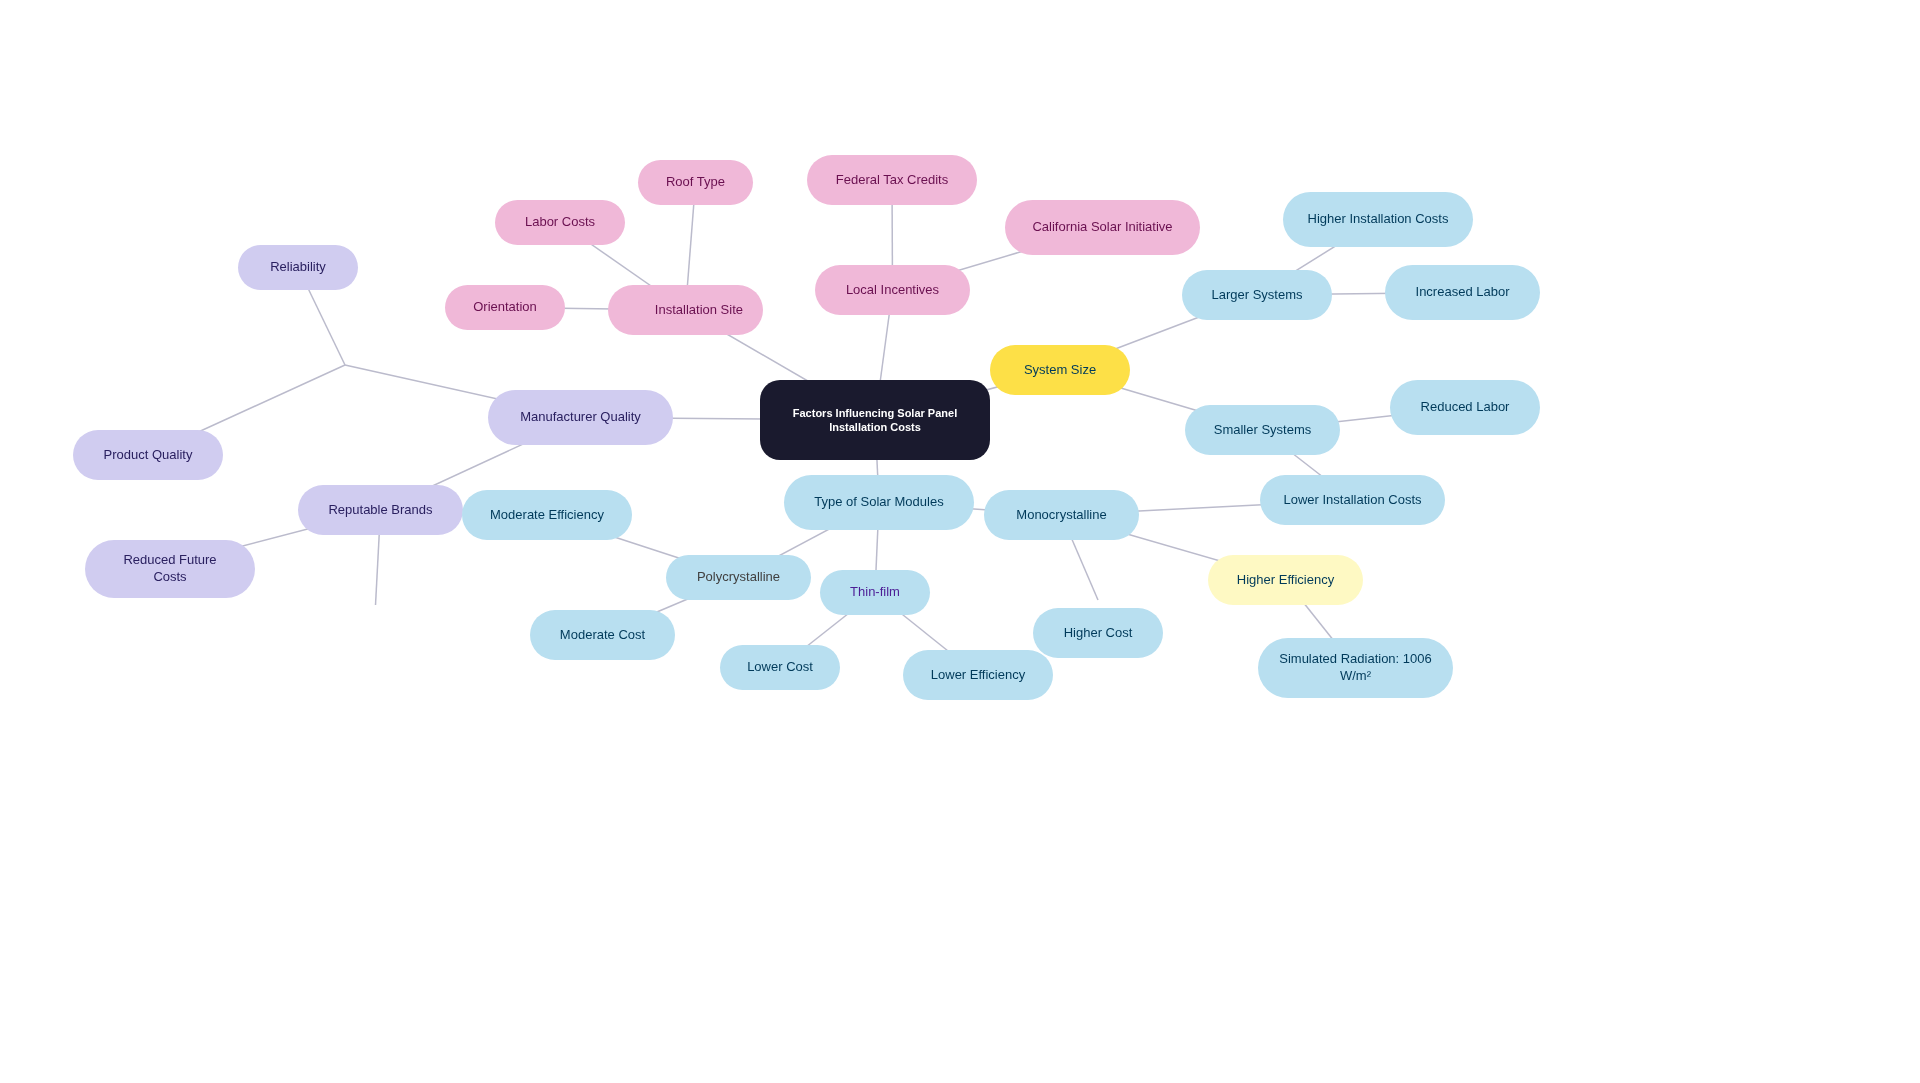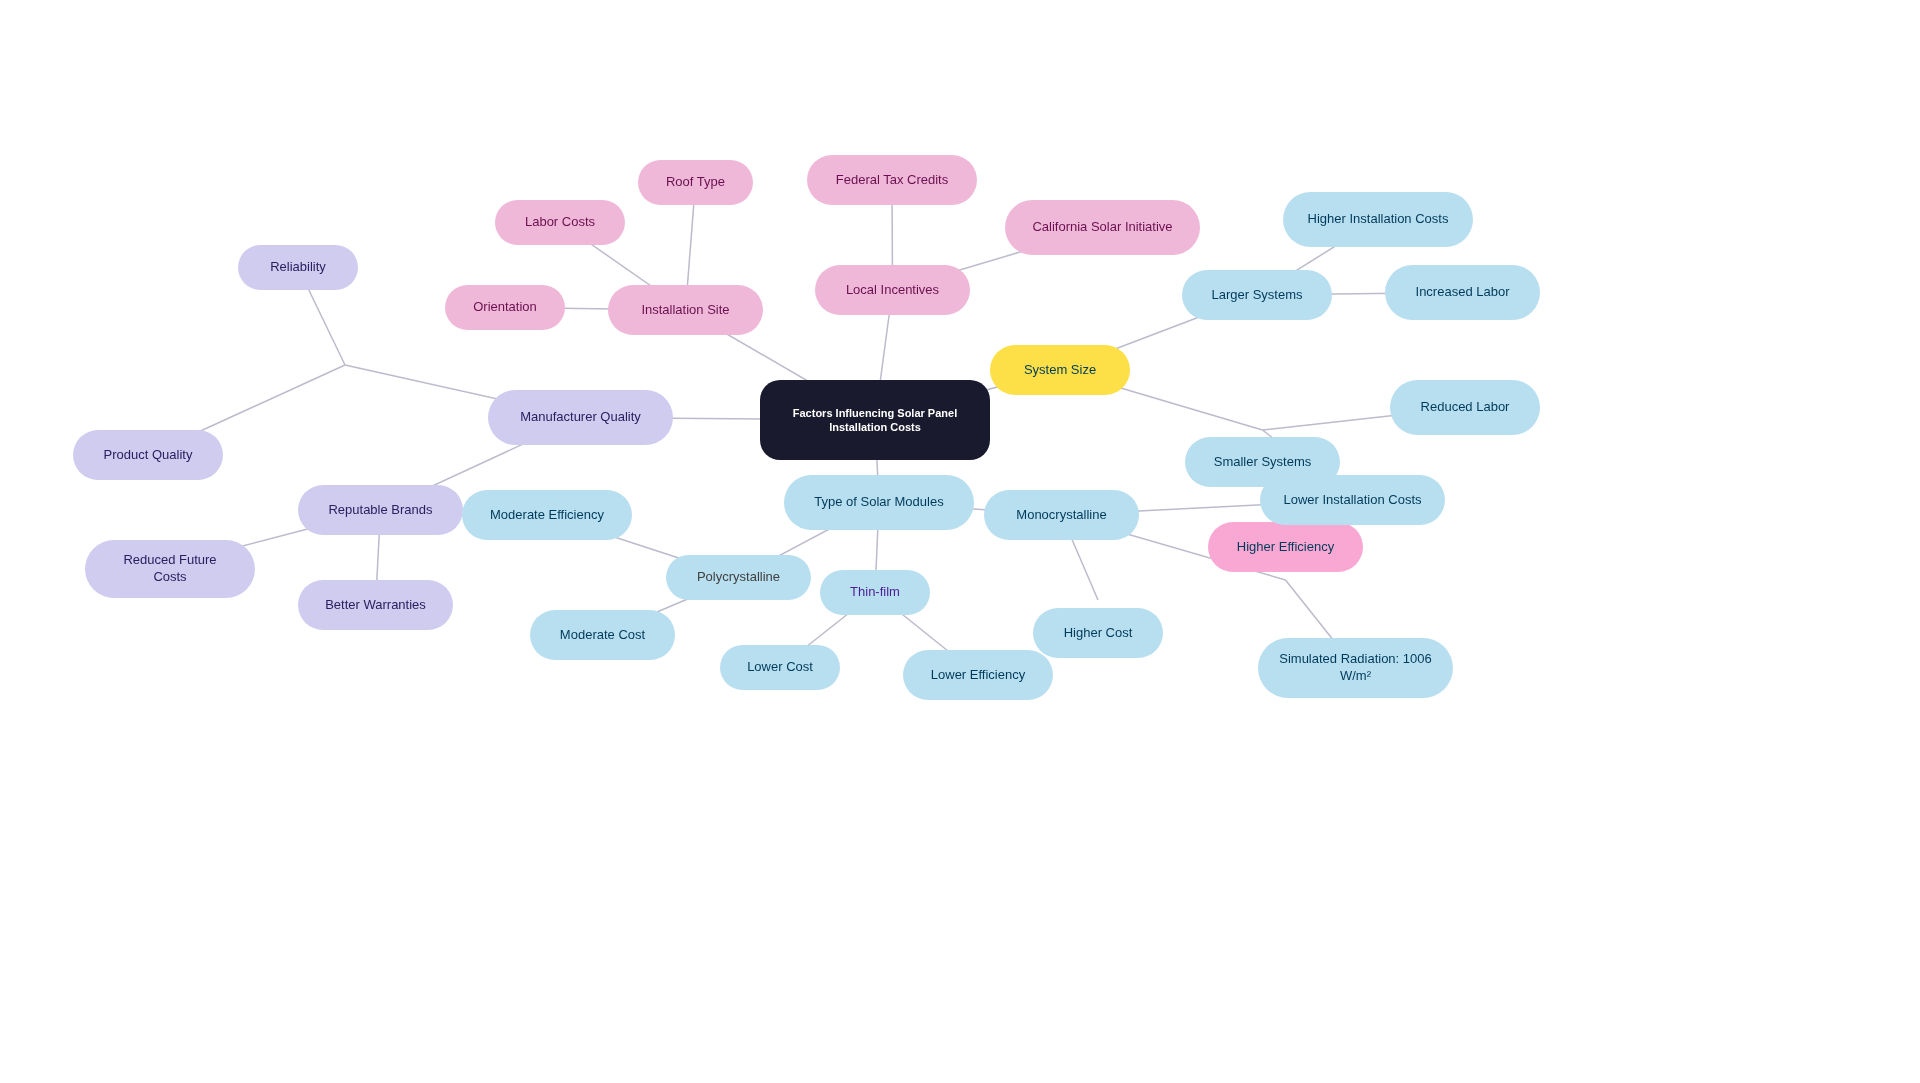--- a/index.html
+++ b/index.html
@@ -99,24 +99,21 @@
     </div>
     <div class="node" style="left: 73px; top: 430px; width: 150px; min-height: 50px; background: rgb(208, 204, 240); color: rgb(42, 32, 96);">
       <span>Product Quality</span>
     </div>
     <div class="node" style="left: 298px; top: 485px; width: 165px; min-height: 50px; background: rgb(208, 204, 240); color: rgb(42, 32, 96);">
       <span>Reputable Brands</span>
     </div>
     <div class="node" style="left: 85px; top: 540px; width: 170px; min-height: 50px; background: rgb(208, 204, 240); color: rgb(42, 32, 96);">
       <span>Reduced Future Costs</span>
     </div>
-    <div class="node" style="left: 298px; top: 580px; width: 155px; min-height: 50px; background: rgb(208, 204, 240); color: rgb(42, 32, 96);">
-      <span>Better Warranties</span>
-    </div>
-    <div class="node" style="left: 608px; top: 285px; width: 155px; min-height: 50px; background: rgb(240, 184, 216); color: rgb(106, 16, 80);">
+    <div class="node" style="left: 608px; top: 285px; width: 155px; min-height: 50px; background: rgb(240, 184, 216); color: rgb(106, 16, 80); justify-content: flex-end;">
       <span>Installation Site</span>
     </div>
     <div class="node" style="left: 495px; top: 200px; width: 130px; min-height: 45px; background: rgb(240, 184, 216); color: rgb(106, 16, 80);">
       <span>Labor Costs</span>
     </div>
     <div class="node" style="left: 638px; top: 160px; width: 115px; min-height: 45px; background: rgb(240, 184, 216); color: rgb(106, 16, 80);">
       <span>Roof Type</span>
     </div>
     <div class="node" style="left: 445px; top: 285px; width: 120px; min-height: 45px; background: rgb(240, 184, 216); color: rgb(106, 16, 80);">
       <span>Orientation</span>
@@ -150,36 +147,36 @@
     </div>
     <div class="node" style="left: 903px; top: 650px; width: 150px; min-height: 50px; background: rgb(184, 223, 240); color: rgb(0, 58, 90);">
       <span>Lower Efficiency</span>
     </div>
     <div class="node" style="left: 984px; top: 490px; width: 155px; min-height: 50px; background: rgb(184, 223, 240); color: rgb(0, 58, 90);">
       <span>Monocrystalline</span>
     </div>
     <div class="node" style="left: 1033px; top: 608px; width: 130px; min-height: 50px; background: rgb(184, 223, 240); color: rgb(0, 58, 90);">
       <span>Higher Cost</span>
     </div>
-    <div class="node" style="left: 1208px; top: 522px; width: 155px; min-height: 50px; background: #f9a8d4; color: rgb(0, 58, 90);">
+    <div class="node" style="left: 1208px; top: 555px; width: 155px; min-height: 50px; background: #fef9c3; color: rgb(0, 58, 90);">
       <span>Higher Efficiency</span>
     </div>
     <div class="node" style="left: 1260px; top: 475px; width: 185px; min-height: 50px; background: rgb(184, 223, 240); color: rgb(0, 58, 90);">
       <span>Lower Installation Costs</span>
     </div>
     <div class="node" style="left: 1258px; top: 638px; width: 195px; min-height: 60px; background: rgb(184, 223, 240); color: rgb(0, 58, 90);">
       <span>Simulated Radiation: 1006 W/m²</span>
     </div>
     <div class="node" style="left: 990px; top: 345px; width: 140px; min-height: 50px; background: #fde047; color: rgb(0, 58, 90);">
       <span>System Size</span>
     </div>
     <div class="node" style="left: 1182px; top: 270px; width: 150px; min-height: 50px; background: rgb(184, 223, 240); color: rgb(0, 58, 90);">
       <span>Larger Systems</span>
     </div>
-    <div class="node" style="left: 1185px; top: 405px; width: 155px; min-height: 50px; background: rgb(184, 223, 240); color: rgb(0, 58, 90); margin-top: 32px;">
+    <div class="node" style="left: 1185px; top: 405px; width: 155px; min-height: 50px; background: rgb(184, 223, 240); color: rgb(0, 58, 90);">
       <span>Smaller Systems</span>
     </div>
     <div class="node" style="left: 1283px; top: 192px; width: 190px; min-height: 55px; background: rgb(184, 223, 240); color: rgb(0, 58, 90);">
       <span>Higher Installation Costs</span>
     </div>
     <div class="node" style="left: 1385px; top: 265px; width: 155px; min-height: 55px; background: rgb(184, 223, 240); color: rgb(0, 58, 90);">
       <span>Increased Labor</span>
     </div>
     <div class="node" style="left: 1390px; top: 380px; width: 150px; min-height: 55px; background: rgb(184, 223, 240); color: rgb(0, 58, 90);">
       <span>Reduced Labor</span>

